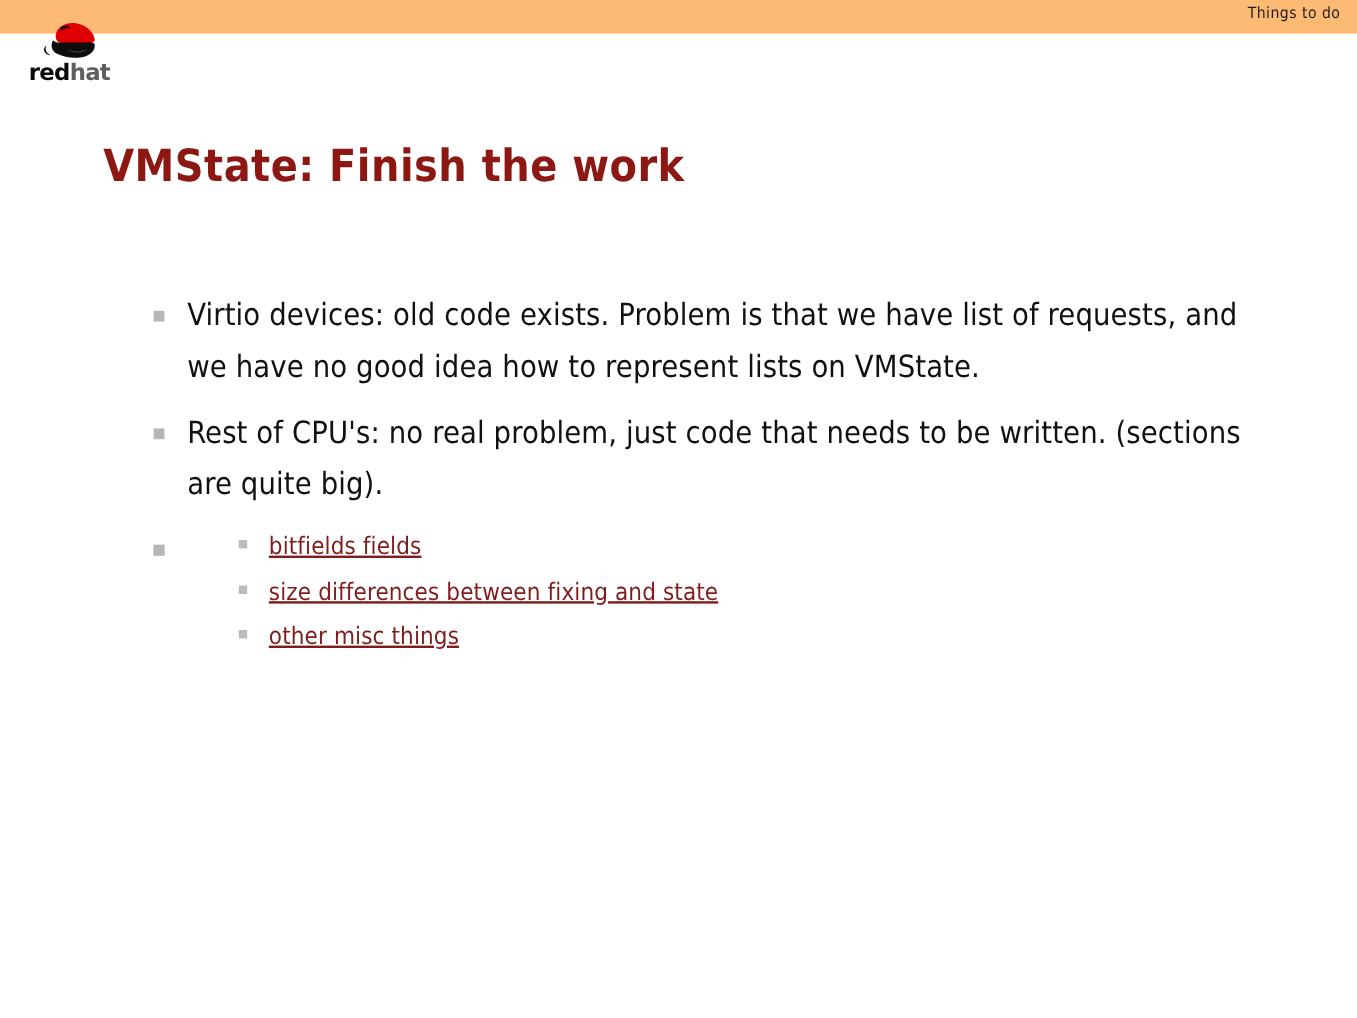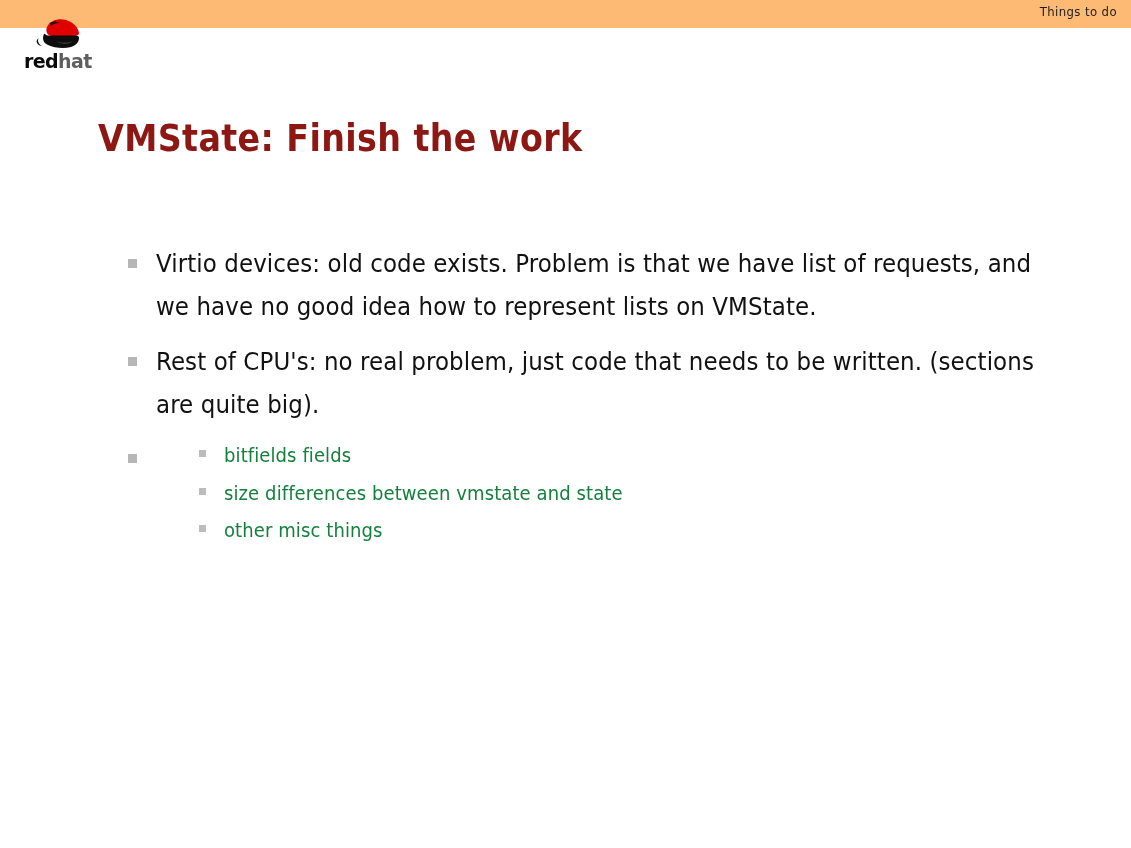--- a/index.html
+++ b/index.html
@@ -69,21 +69,21 @@
     color: #0a0a0a;
   }
   .logo-word .w-hat {
     font-weight: bold;
     color: #5f5f5f;
   }
 
   
   .slide-title {
     position: absolute;
-    left: 98px;
+    left: 86px;
     top: 93px;
     font-family: "DejaVu Sans Condensed", "DejaVu Sans", sans-serif;
     font-weight: bold;
     font-size: 37px;
     line-height: 1.12;
     color: #8c1713;
     letter-spacing: 0.4px;
     white-space: nowrap;
   }
 
@@ -122,21 +122,22 @@
     margin: 4px 0 0 0;
     padding: 0 0 0 42px;
   }
   ul.lvl2 > li {
     position: relative;
     padding-left: 26px;
     margin: 0 0 1px 0;
     font-family: "DejaVu Sans Condensed", "DejaVu Sans", sans-serif;
     font-size: 20px;
     line-height: 1.82;
-    color: #15803d;
+    color: #7f1d1d;
+    text-decoration: underline;
   }
   ul.lvl2 > li > .sq {
     position: absolute;
     left: 1px;
     top: 13px;
     width: 7px;
     height: 7px;
     background: #bcbcbc;
   }
   .itemtext { display: inline; }
@@ -184,21 +185,21 @@
 
       <li>
         <span class="sq"></span>
         <ul class="lvl2">
           <li>
             <span class="sq"></span>
             <span class="itemtext">bitfields fields</span>
           </li>
           <li>
             <span class="sq"></span>
-            <span class="itemtext">size differences between vmstate and state</span>
+            <span class="itemtext">size differences between fixing and state</span>
           </li>
           <li>
             <span class="sq"></span>
             <span class="itemtext">other misc things</span>
           </li>
         </ul>
       </li>
 
     </ul>
   </div>

